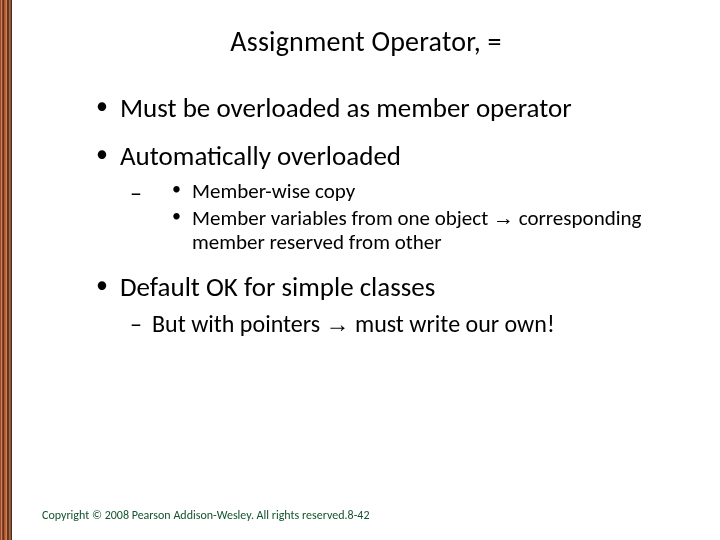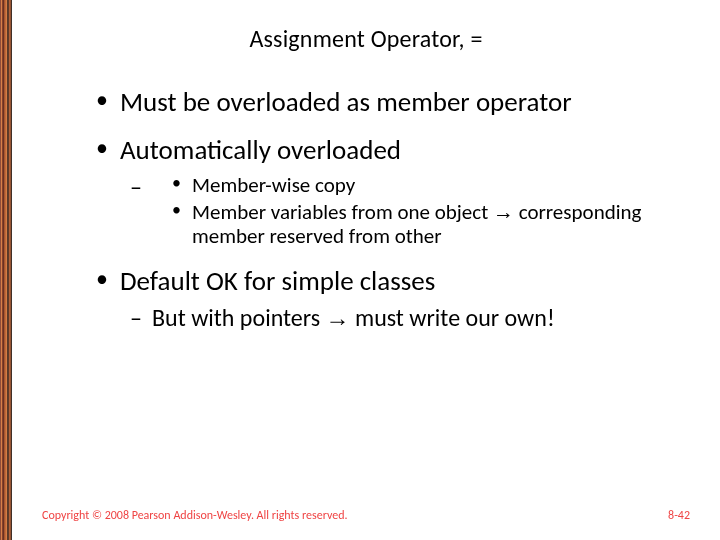--- a/index.html
+++ b/index.html
@@ -26,21 +26,21 @@
   .l1{left:1px;background:#d88048}.l2{left:3px;background:#6b3020}
   .l3{left:5px;background:#c26838}.l4{left:7px;background:#5a3828}
   .l5{left:9px;background:#b06038}.l6{left:11px;background:#403028}
   .slide {
     position: absolute;
     left: 12px; right: 0; top: 0; bottom: 0;
     padding: 0;
   }
   .title {
     text-align: center;
-    font-size: 24px;
+    font-size: 28px;
     font-weight: 400;
     margin-top: 24px;
     margin-bottom: 34px;
     letter-spacing: 0.2px;
   }
   .content {
     padding-left: 84px;
     padding-right: 64px;
   }
   ul { list-style: none; }
@@ -92,23 +92,23 @@
     top: 0;
     font-size: 18px;
   }
   .arrow { font-family: "Segoe UI Symbol", Arial, sans-serif; }
   .footer {
     position: absolute;
     bottom: 18px;
     left: 30px;
     right: 30px;
     display: flex;
-    justify-content: space-between;
+    justify-content: flex-start;
     font-size: 12px;
-    color: #ef4444;
+    color: #14532d;
   }
 </style>
 </head>
 <body>
 
 <div class="left-stripe">
   <div class="line l1"></div>
     <div class="line l2"></div>
     <div class="line l3"></div>
   <div class="line l4"></div>

